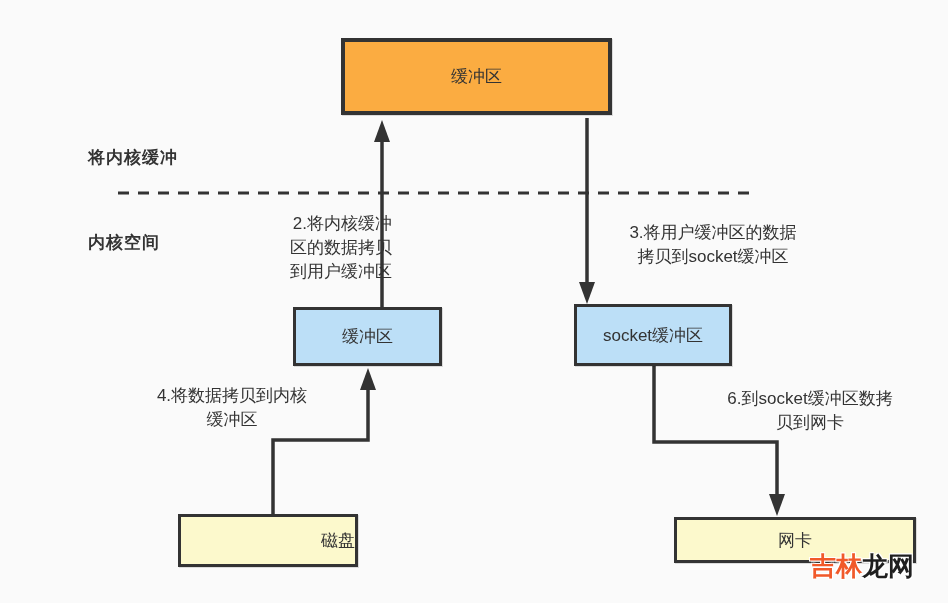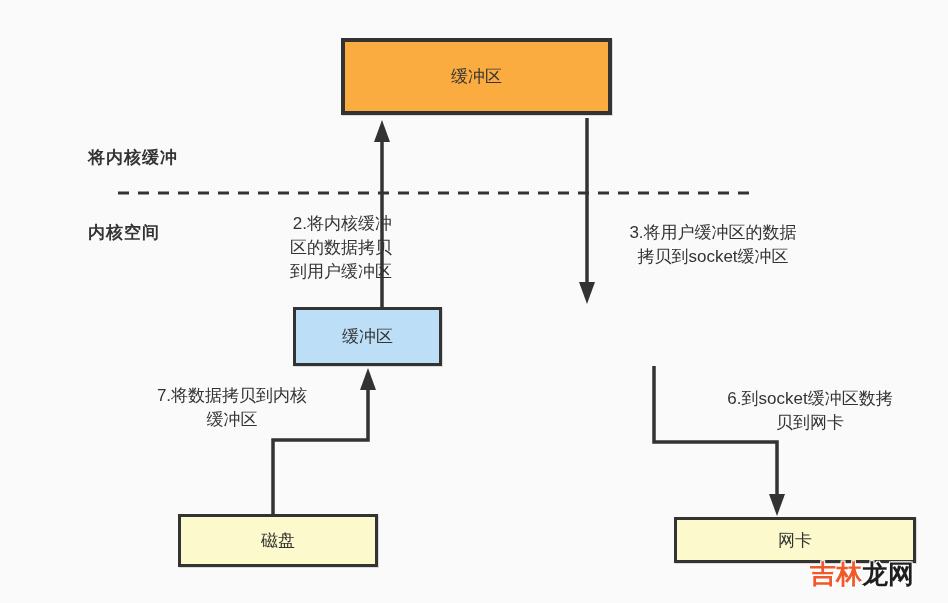--- a/index.html
+++ b/index.html
@@ -43,21 +43,20 @@
   }
   .watermark{
     position:absolute;
     left:810px;top:549px;
     font-size:26px;font-weight:bold;
     letter-spacing:0px;
     text-shadow:
       -1px -1px 0 #ffffff, 1px -1px 0 #ffffff,
       -1px  1px 0 #ffffff, 1px  1px 0 #ffffff;
     white-space:nowrap;
-    margin-top:8px;
   }
   .watermark .wm-red{color:#f1592a;}
   .watermark .wm-dark{color:#1f1f1f;}
 </style>
 </head>
 <body>
 
 <div class="canvas">
 
   <svg class="arrow-layer" viewBox="0 0 948 603">
@@ -79,40 +78,43 @@
       <polygon points="587,304 579,282 595,282" fill="#333333" stroke="none"></polygon>
     </g>
 
     <g fill="none" stroke="#333333" stroke-width="3.5">
       <path d="M654,366 L654,442 L777,442 L777,496"></path>
       <polygon points="777,516 769,494 785,494" fill="#333333" stroke="none"></polygon>
     </g>
   </svg>
 
   <div class="region-label" style="left:88px;top:146px;">将内核缓冲</div>
-  <div class="region-label" style="left:88px;top:221px;">内核空间</div>
+  <div class="region-label" style="left:88px;top:231px;">内核空间</div>
 
   <div class="node node-orange" style="left:341px;top:38px;width:271px;height:77px;">
     <span>缓冲区</span>
   </div>
 
   <div class="node node-blue" style="left:293px;top:307px;width:149px;height:59px;">
     <span>缓冲区</span>
   </div>
 
+  <div class="node node-blue" style="left:574px;top:304px;width:158px;height:62px;">
+    <span>socket缓冲区</span>
+  </div>
 
-  <div class="node node-yellow" style="left:178px;top:514px;width:200px;height:53px;">
+  <div class="node node-yellow" style="left:178px;top:514px;width:180px;height:53px;justify-content:flex-end;">
     <span>磁盘</span>
   </div>
 
   <div class="node node-yellow" style="left:674px;top:517px;width:242px;height:46px;">
     <span>网卡</span>
   </div>
 
-  <div class="step-label" style="left:132px;top:384px;width:200px;">7.将数据拷贝到内核
+  <div class="step-label" style="left:132px;top:384px;width:200px;">4.将数据拷贝到内核
 缓冲区</div>
   <div class="step-label" style="left:228px;top:212px;width:164px;text-align:right;">2.将内核缓冲
 区的数据拷贝
 到用户缓冲区</div>
   <div class="step-label" style="left:597px;top:221px;width:232px;">3.将用户缓冲区的数据
 拷贝到socket缓冲区</div>
   <div class="step-label" style="left:700px;top:387px;width:220px;">6.到socket缓冲区数拷
 贝到网卡</div>
 
   <div class="watermark">

